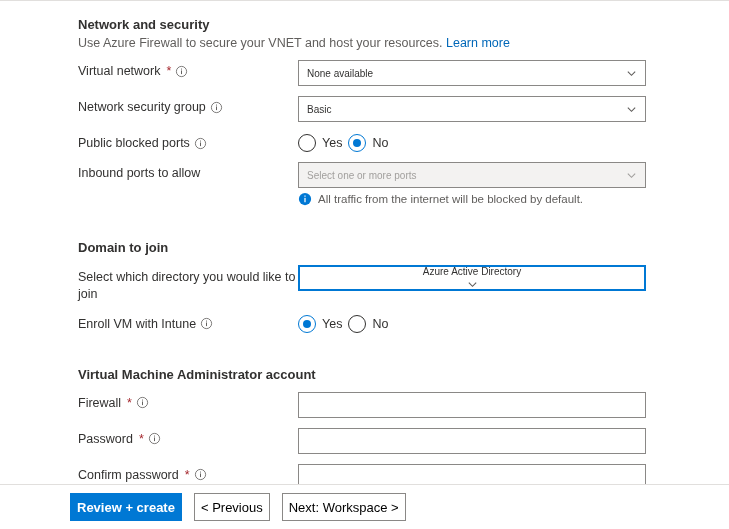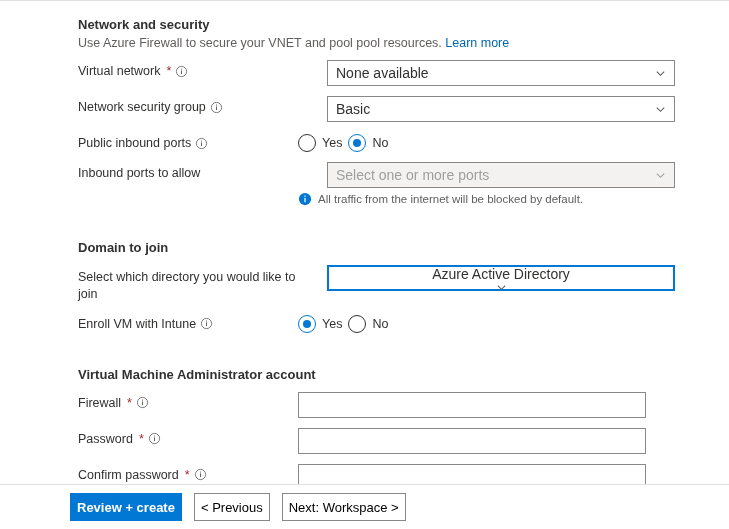--- a/index.html
+++ b/index.html
@@ -75,23 +75,22 @@
   .info-icon svg { width: 13px; height: 13px; }
   .select {
     width: 100%;
     height: 26px;
     border: 1px solid #8a8886;
     background: #ffffff;
     display: flex;
     align-items: center;
     justify-content: space-between;
     padding: 0 8px;
-    font-size: 14px;
+    font-size: 10px;
     cursor: pointer;
-    margin-left: 29px;
   }
   .select.disabled {
     background: #f3f2f1;
     color: #a19f9d;
     cursor: default;
   }
   .select.active {
     border: 1px solid #0078d4;
     box-shadow: 0 0 0 1px #0078d4 inset;
     flex-direction: column;
@@ -182,21 +181,21 @@
 </style>
 </head>
 <body>
 
 <div class="top-divider"></div>
 
 <div class="content">
 
   <div class="section-title">Network and security</div>
   <p class="section-desc">
-    <span>Use Azure Firewall to secure your VNET and pool pool resources. </span><a>Learn more</a>
+    <span>Use Azure Firewall to secure your VNET and host your resources. </span><a>Learn more</a>
   </p>
 
   <div class="form-row">
     <div class="label-col">
       <span>Virtual network</span>
       <span class="required">*</span>
       <span class="info-icon">
         <svg viewBox="0 0 16 16" fill="none">
             <circle cx="8" cy="8" r="6.3" stroke="#605e5c" stroke-width="1"></circle>
             <rect x="7.4" y="6.7" width="1.2" height="4.5" fill="#605e5c"></rect>
@@ -234,21 +233,21 @@
           <svg viewBox="0 0 12 12">
               <path d="M2 4l4 4 4-4" stroke="#605e5c" stroke-width="1.2" fill="none"></path>
             </svg>
         </span>
       </div>
     </div>
   </div>
 
   <div class="form-row">
     <div class="label-col">
-      <span>Public inbound ports</span>
+      <span>Public blocked ports</span>
       <span class="info-icon">
         <svg viewBox="0 0 16 16" fill="none">
             <circle cx="8" cy="8" r="6.3" stroke="#605e5c" stroke-width="1"></circle>
             <rect x="7.4" y="6.7" width="1.2" height="4.5" fill="#605e5c"></rect>
             <rect x="7.4" y="4.4" width="1.2" height="1.2" fill="#605e5c"></rect>
           </svg>
       </span>
     </div>
     <div class="control-col">
       <div class="radio-group">

